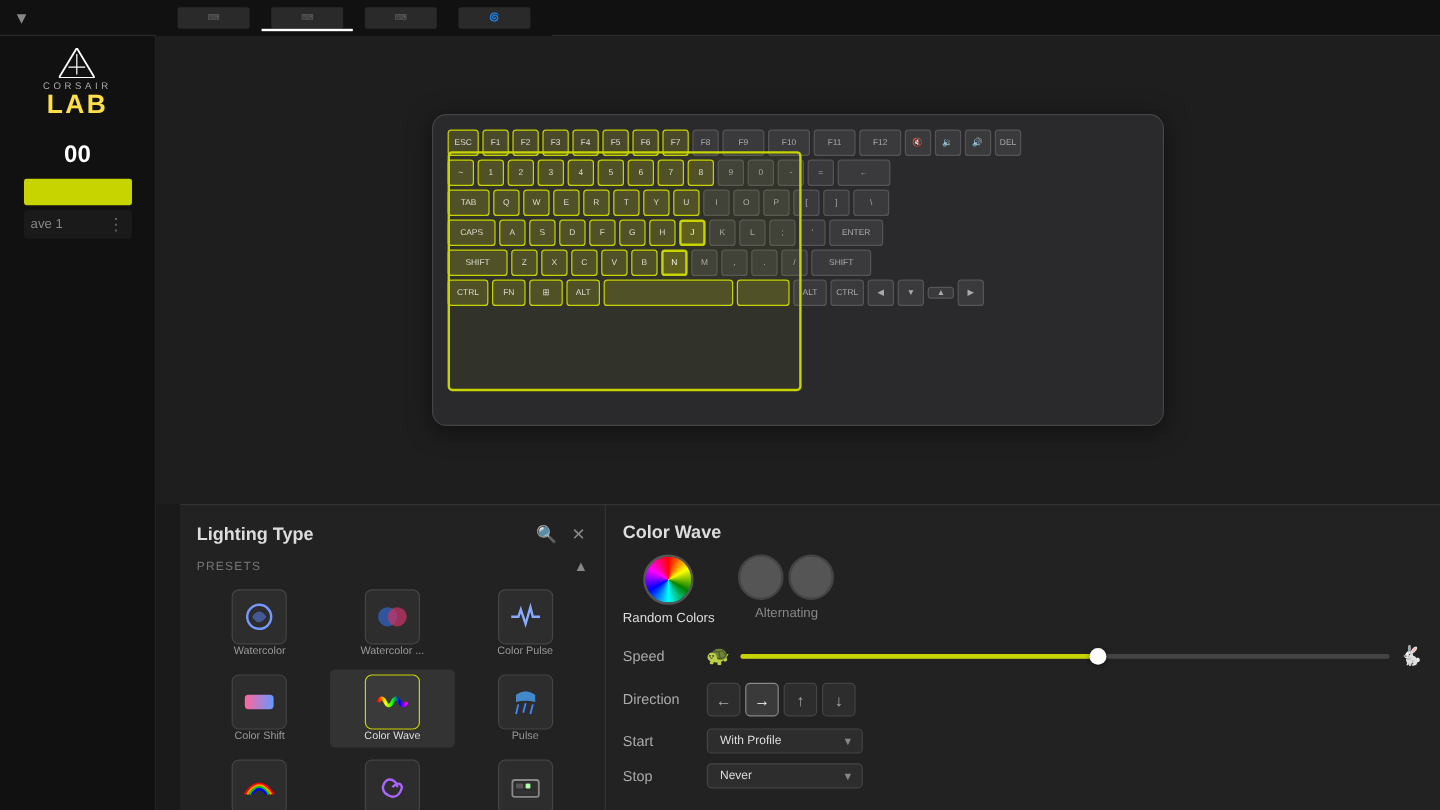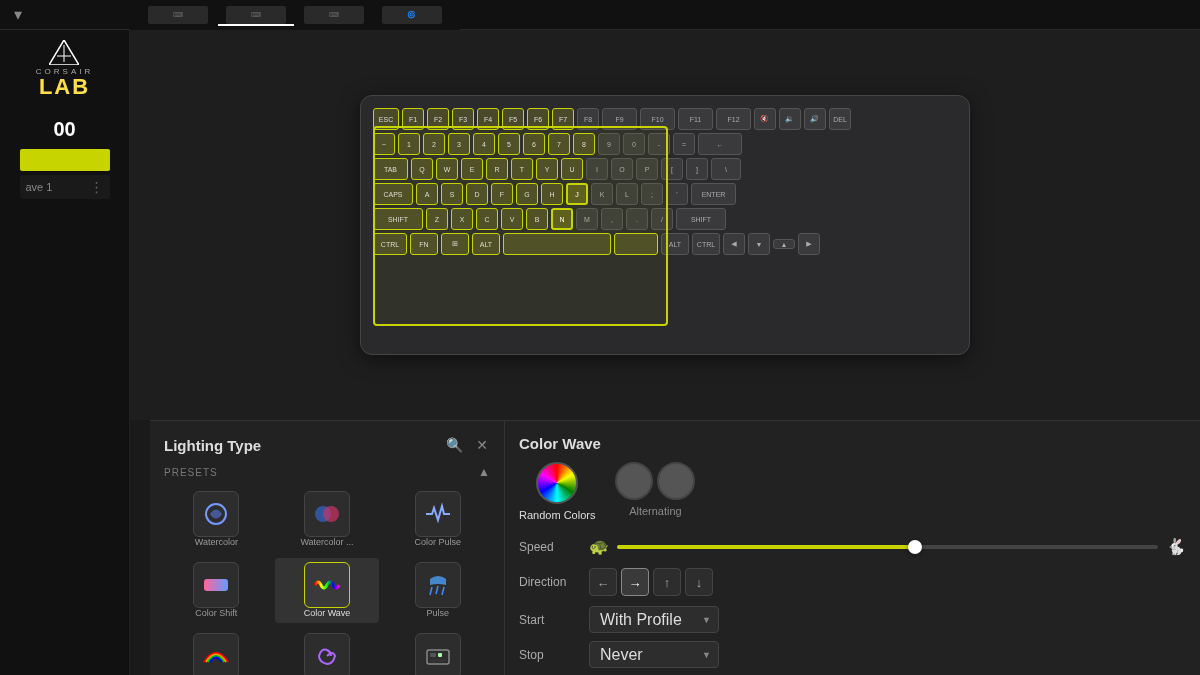--- a/index.html
+++ b/index.html
@@ -462,21 +462,21 @@
       border-color: #888;
       color: #fff;
     }
 
     .dropdown-select {
       background: #2d2d2d;
       border: 1px solid #444;
       border-radius: 4px;
       color: #ddd;
       padding: 4px 28px 4px 10px;
-      font-size: 16px;
+      font-size: 10px;
       cursor: pointer;
       appearance: none;
       position: relative;
       min-width: 130px;
     }
 
     .dropdown-wrapper {
       position: relative;
       display: inline-block;
     }

